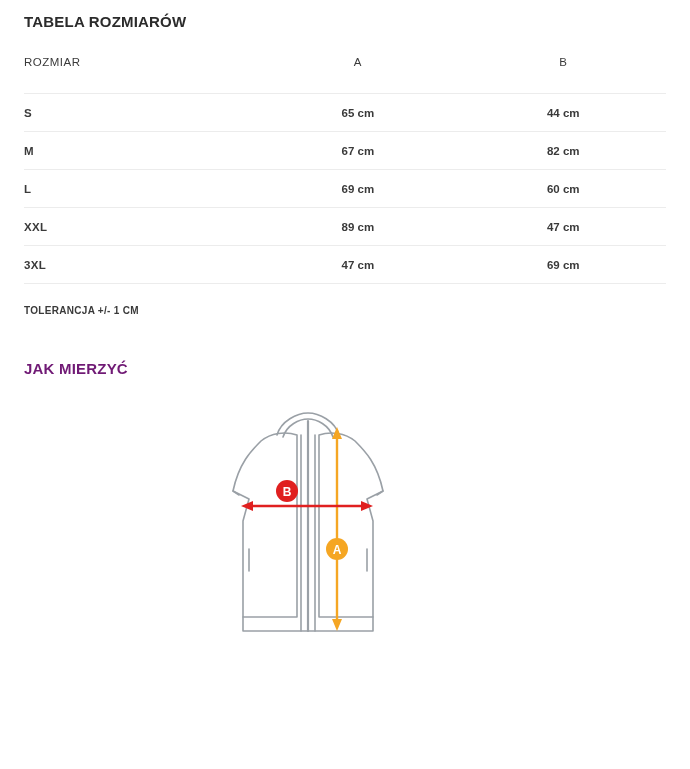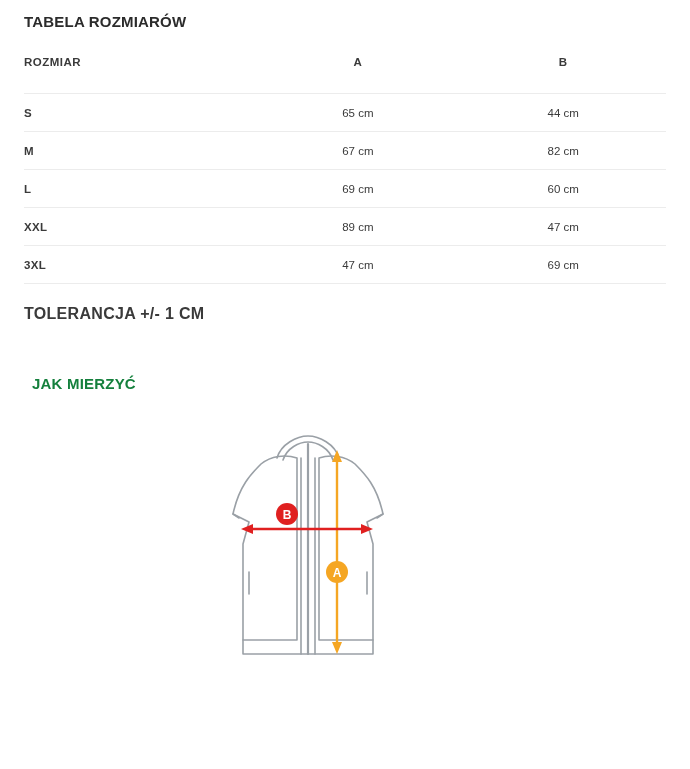--- a/index.html
+++ b/index.html
@@ -35,24 +35,24 @@
     margin-top: 16px;
     table-layout: fixed;
   }
   .size-table th,
   .size-table td {
     border-bottom: 1px solid #ececec;
     font-size: 11.5px;
     color: #3a3a3a;
     padding: 13px 0 12px 0;
     text-align: center;
-    font-weight: normal;
+    font-weight: bold;
   }
   .size-table th {
-    font-weight: bold;
+    font-weight: normal;
     letter-spacing: 0.5px;
     padding-top: 10px;
     padding-bottom: 25px;
   }
   .size-table th.col-size,
   .size-table td.col-size {
     text-align: left;
     width: 36%;
   }
   .size-table td.col-size {
@@ -61,32 +61,32 @@
   }
   .size-table th.col-a,
   .size-table td.col-a {
     width: 32%;
   }
   .size-table th.col-b,
   .size-table td.col-b {
     width: 32%;
   }
   .tolerance {
-    font-size: 16px;
+    font-size: 10px;
     font-weight: bold;
     letter-spacing: 0.3px;
     color: #3a3a3a;
     padding: 21px 0 0 0;
   }
   .howto-title {
     font-size: 15px;
     font-weight: bold;
     letter-spacing: 0.2px;
-    color: #15803d;
-    margin: 8px;
+    color: #701a75;
+    margin: 0;
     padding-top: 44px;
   }
   .figure-wrap {
     width: 100%;
     display: flex;
     justify-content: center;
     padding-top: 22px;
   }
 </style>
 </head>

